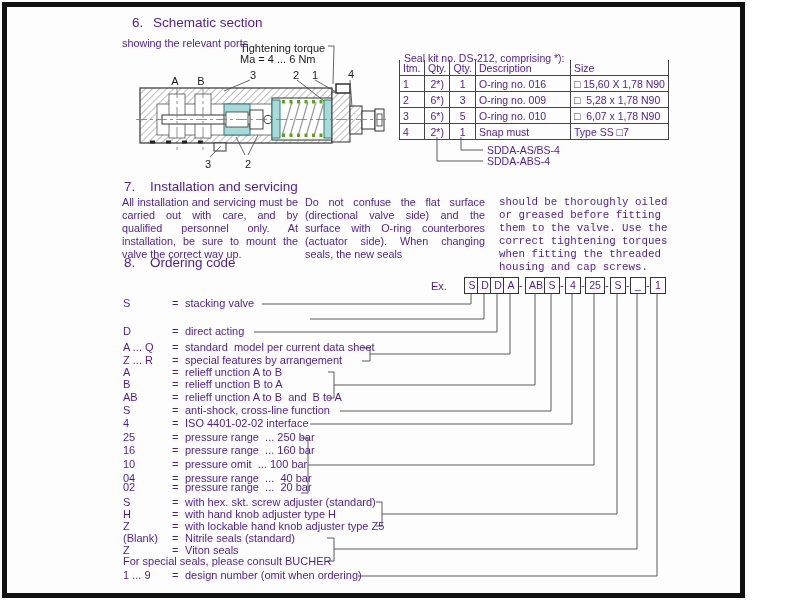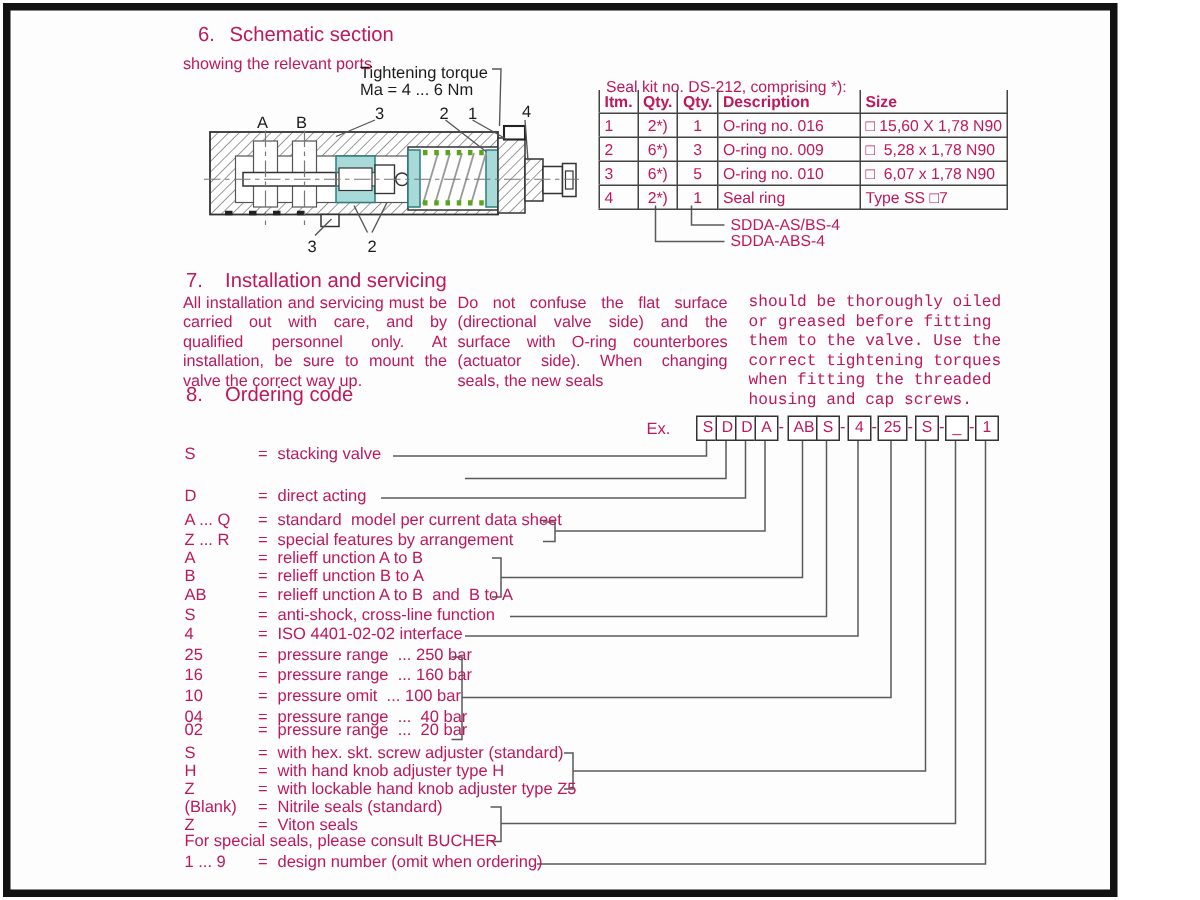--- a/index.html
+++ b/index.html
@@ -1,31 +1,31 @@
 <!DOCTYPE html>
 <html><head>
 <meta charset="utf-8">
 <style>
   html,body{margin:0;padding:0;background:#ffffff;}
   .page{position:relative;width:747px;height:600px;background:#fdfdfd;
-        font-family:"Liberation Sans",sans-serif;color:#be185d;overflow:hidden;}
+        font-family:"Liberation Sans",sans-serif;color:#4c1d95;overflow:hidden;}
   .frame{position:absolute;left:2px;top:2px;right:2px;bottom:2px;border:5px solid #111;pointer-events:none;}
   .abs{position:absolute;}
   .heading{font-size:13.5px;white-space:nowrap;}
   .heading .num{display:inline-block;}
   .body{font-size:10.8px;line-height:13px;}
   .para{text-align:justify;}
   .para3{text-align:left;font-family:Liberation Mono, monospace;}
   .small{font-size:10.5px;white-space:nowrap;}
   
   table.sealkit{border-collapse:collapse;table-layout:fixed;font-size:10.5px;
                 border-left:1px solid #444;}
   table.sealkit th,table.sealkit td{border-right:1px solid #444;border-bottom:1px solid #444;
                 padding:1px 3px;height:13px;font-weight:normal;white-space:pre;overflow:hidden;}
-  table.sealkit th{text-align:left;font-weight:bold;}
+  table.sealkit th{text-align:left;}
   td.c{text-align:center;}
   
   .orow{position:absolute;left:123px;height:12px;font-size:11px;white-space:pre;}
   .orow .code{display:inline-block;width:49px;}
   .orow .eq{display:inline-block;width:13px;}
   .obox{position:absolute;top:277px;height:15px;border:1px solid #333;background:#fff;
         text-align:center;font-size:10.5px;line-height:14px;}
   .odash{position:absolute;top:279px;font-size:11px;}
   .exlabel{position:absolute;left:431px;top:280px;font-size:11px;}
   svg{display:block;}
@@ -193,21 +193,21 @@
         <td>3</td>
         <td class="c">6*)</td>
         <td class="c">5</td>
         <td>O-ring no. 010</td>
         <td>□  6,07 x 1,78 N90</td>
       </tr>
       <tr>
         <td>4</td>
         <td class="c">2*)</td>
         <td class="c">1</td>
-        <td>Seal ring</td>
+        <td>Snap must</td>
         <td>Type SS □7</td>
       </tr>
     </tbody>
   </table>
   <div class="abs small" style="left:487px;top:144px">SDDA-AS/BS-4</div>
   <div class="abs small" style="left:487px;top:155px">SDDA-ABS-4</div>
 
   <div class="abs heading" style="left:124px;top:179px">
     <span class="num" style="width:26px">7.</span><span>Installation and servicing</span>
   </div>

